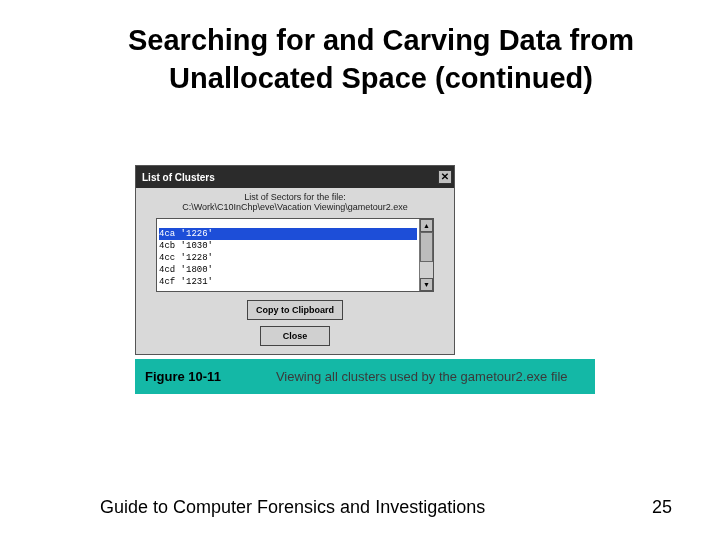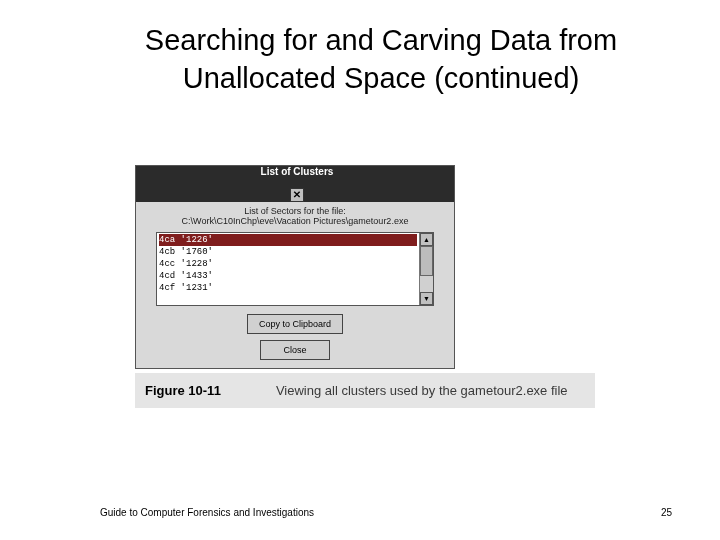--- a/index.html
+++ b/index.html
@@ -7,21 +7,21 @@
     width: 720px;
     height: 540px;
     background: #ffffff;
     font-family: Arial, Helvetica, sans-serif;
     position: relative;
     overflow: hidden;
   }
   .slide-title {
     text-align: center;
     font-size: 29px;
-    font-weight: normal;
+    font-weight: bold;
     padding: 22px 26px 0 40px;
     line-height: 1.3;
     color: #000;
     margin-left: 28px;
   }
   .figure-area {
     position: absolute;
     left: 135px;
     top: 165px;
     width: 460px;
@@ -33,25 +33,24 @@
     font-family: Tahoma, Arial, sans-serif;
     font-size: 10px;
     color: #000;
   }
   .titlebar {
     background: #2b2b2b;
     color: #fff;
     display: flex;
     align-items: center;
     justify-content: space-between;
-    height: 36px;
+    height: 22px;
     padding: 0 2px 0 6px;
     font-size: 10px;
     font-weight: bold;
-    flex-direction: column;
   }
   .close-btn {
     width: 14px;
     height: 14px;
     background: #c0c0c0;
     border: 1px solid #333;
     display: flex;
     align-items: center;
     justify-content: center;
     font-size: 10px;
@@ -79,21 +78,21 @@
   }
   .listbox {
     flex: 1;
     overflow: hidden;
     font-family: "Courier New", monospace;
     font-size: 9px;
     line-height: 12px;
     padding: 1px 2px;
   }
   .list-row { white-space: pre; }
-  .list-row.selected { background: #7f1d1d; color: #fff; }
+  .list-row.selected { background: #1d4ed8; color: #fff; margin-top: 8px; }
   .scrollbar {
     width: 14px;
     background: #c9c9c9;
     border-left: 1px solid #777;
     display: flex;
     flex-direction: column;
     justify-content: space-between;
   }
   .sb-btn {
     height: 13px;
@@ -123,69 +122,70 @@
     height: 20px;
     border: 1px solid #444;
     background: #d0d0d0;
     font-size: 9px;
     display: flex;
     align-items: center;
     justify-content: center;
     padding: 0 6px;
     white-space: nowrap;
     overflow: hidden;
+    font-weight: bold;
   }
   .btn.small { min-width: 70px; }
   .caption-strip {
     margin-top: 4px;
-    background: #e5e5e5;
+    background: #14b8a6;
     padding: 10px 10px;
     width: 460px;
     display: flex;
     align-items: baseline;
     gap: 10px;
     font-size: 13px;
     color: #333;
   }
   .caption-strip .fignum { font-weight: bold; color: #000; }
   .caption-strip .figtext { color: #3a3a3a; margin-left: 45px; }
   .footer {
     position: absolute;
     left: 0;
     bottom: 22px;
     width: 100%;
     display: flex;
     justify-content: space-between;
     padding: 0 48px 0 100px;
-    font-size: 10px;
+    font-size: 18px;
     color: #000;
   }
 </style>
 </head>
 <body>
 
 <h1 class="slide-title">Searching for and Carving Data from Unallocated Space (continued)</h1>
 
 <div class="figure-area">
 
   <div class="dialog">
     <div class="titlebar">
       <span>List of Clusters</span>
       <span class="close-btn">✕</span>
     </div>
     <div class="dialog-body">
       <div class="body-label">List of Sectors for the file:</div>
-      <div class="body-label">C:\Work\C10InChp\eve\Vacation Pictures\gametour2.exe</div>
+      <div class="body-label">C:\Work\C10InChp\eve\Vacation Viewing\gametour2.exe</div>
 
       <div class="listbox-wrap">
         <div class="listbox">
           <div class="list-row selected">4ca '1226'</div>
-          <div class="list-row">4cb '1760'</div>
+          <div class="list-row">4cb '1030'</div>
           <div class="list-row">4cc '1228'</div>
-          <div class="list-row">4cd '1433'</div>
+          <div class="list-row">4cd '1800'</div>
           <div class="list-row">4cf '1231'</div>
         </div>
         <div class="scrollbar">
           <div class="sb-btn">▲</div>
           <div class="sb-track">
             <div class="sb-thumb"></div>
           </div>
           <div class="sb-btn">▼</div>
         </div>
       </div>

